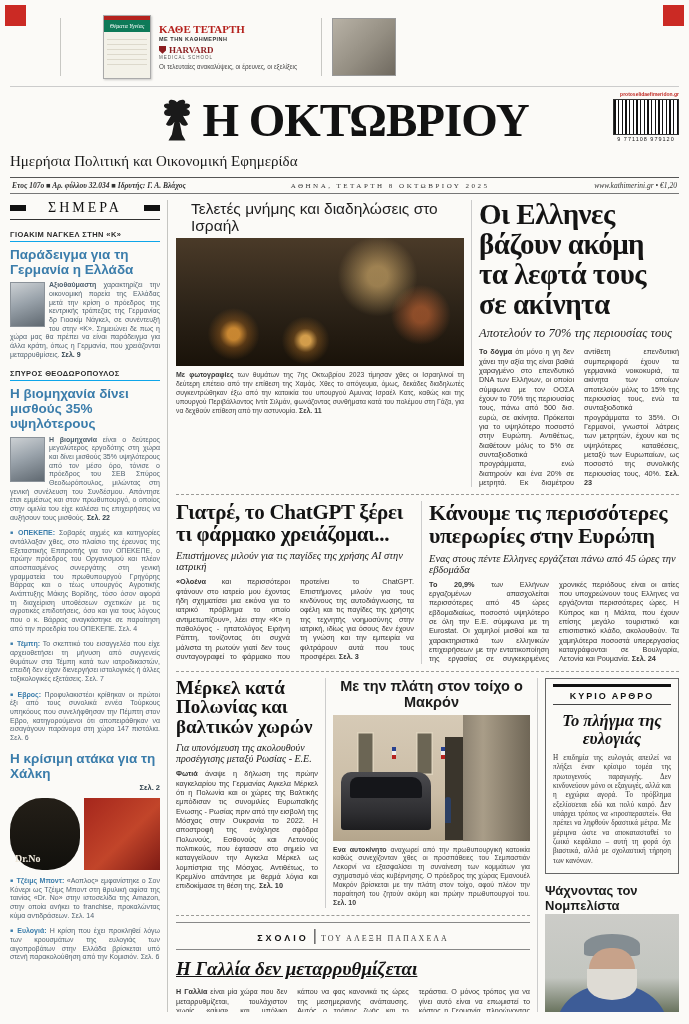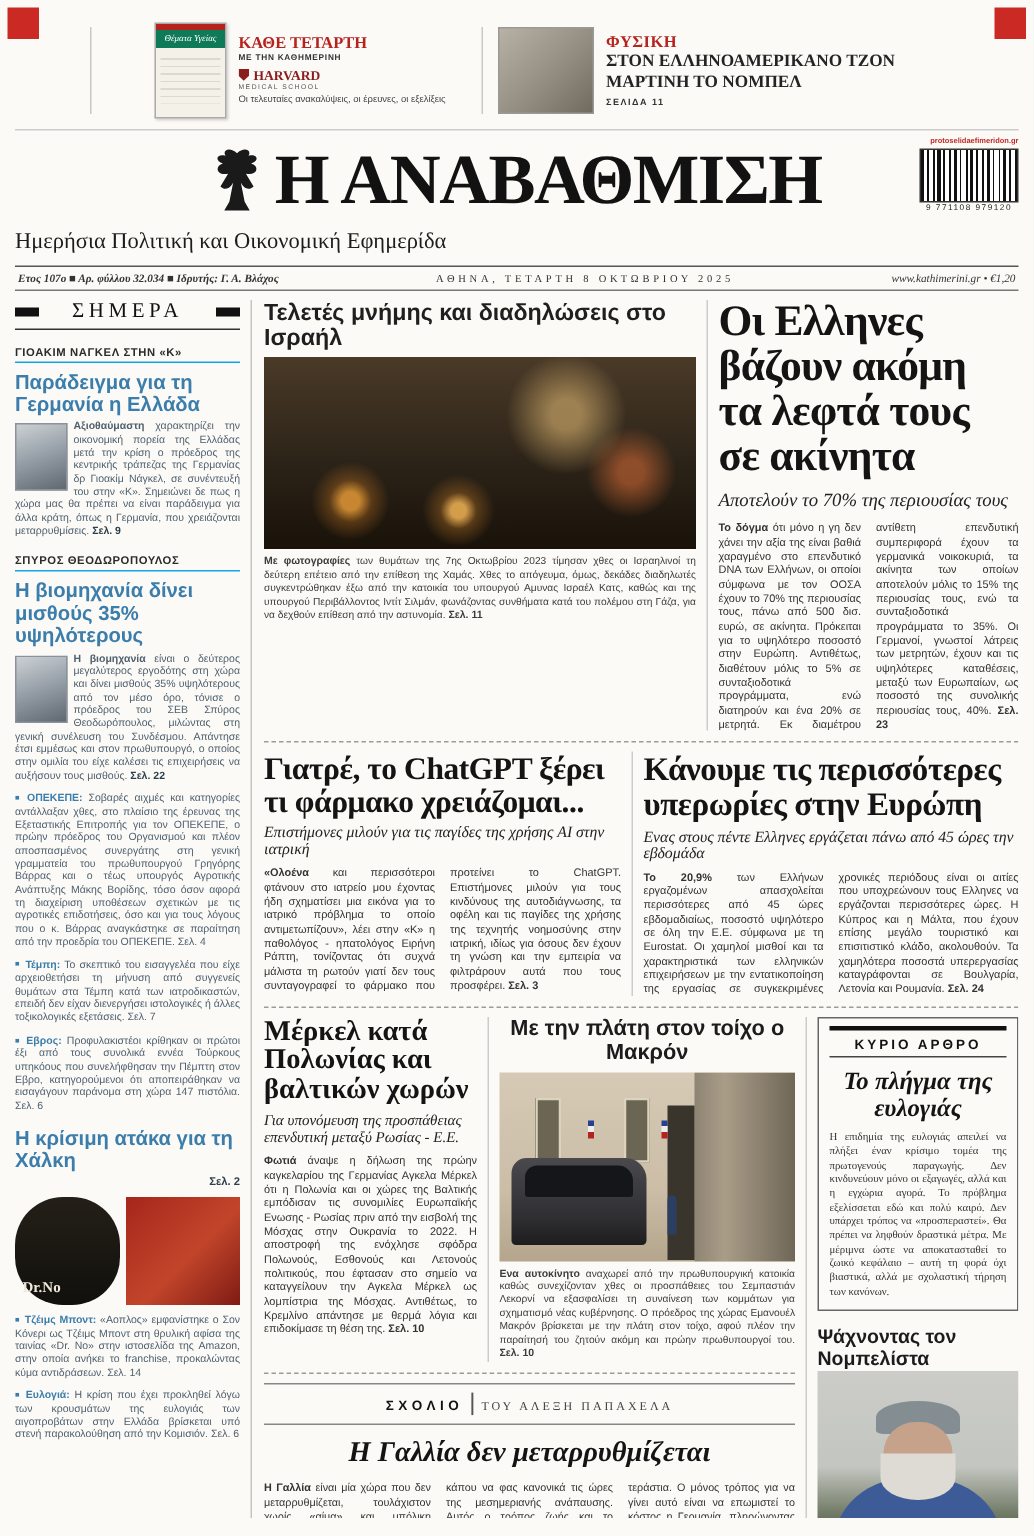--- a/index.html
+++ b/index.html
@@ -82,21 +82,21 @@
   .row{display:flex;}
   .caption{font-size:6.8px;line-height:1.3;color:#3c3c3c;text-align:justify;margin:4px 0 0 0;}
   .caption b{font-size:7px;}
   .two-col{column-count:2;column-gap:10px;}
   .three-col{column-count:3;column-gap:10px;}
   .body-text{font-size:7.3px;line-height:1.28;color:#333;text-align:justify;}
   .body-text .pg{font-weight:bold;}
 
   
   .israel{width:288px;flex:none;}
-  .israel h2{font-size:15.5px;font-weight:700;color:#1f1f1f;margin:0 0 4px 0;line-height:1.1;}
+  .israel h2{font-size:15.5px;font-weight:400;color:#1f1f1f;margin:0 0 4px 15px;line-height:1.1;}
   .israel-photo{height:128px;background:
       radial-gradient(circle at 20% 75%, rgba(255,170,60,.75) 0 6px, rgba(255,150,40,.25) 14px, transparent 26px),
       radial-gradient(circle at 45% 80%, rgba(255,190,90,.8) 0 5px, rgba(255,160,50,.25) 12px, transparent 24px),
       radial-gradient(circle at 70% 30%, rgba(255,210,130,.5) 0 10px, transparent 40px),
       radial-gradient(circle at 85% 60%, rgba(240,120,60,.5) 0 8px, transparent 30px),
       linear-gradient(180deg,#4a3a28 0%,#2c2318 55%,#191209 100%);}
   .lead-art{flex:1;}
   .lead-art h1{font-family:"Liberation Serif",serif;font-size:29px;font-weight:600;letter-spacing:-.5px;line-height:1.03;color:#141414;margin:0;}
   .subhead{font-family:"Liberation Serif",serif;font-style:italic;font-size:12.5px;color:#222;margin:7px 0 6px 0;}
 
@@ -132,21 +132,21 @@
   .editorial{border:1px solid #666;padding:5px 7px 7px 7px;}
   .edit-label{font-size:9px;font-weight:bold;letter-spacing:2px;color:#111;text-align:center;border-top:3px solid #111;border-bottom:1px solid #444;padding:4px 0 3px 0;}
   .edit-title{font-family:"Liberation Serif",serif;font-style:italic;font-size:16.5px;font-weight:600;text-align:center;color:#141414;margin:7px 0 6px 0;line-height:1.1;}
   .edit-body{font-size:7.2px;line-height:1.3;color:#333;text-align:justify;font-family:"Liberation Serif",serif;}
 
   
   .scholio-head{border-top:1px solid #888;border-bottom:1px solid #888;text-align:center;padding:4px 0;margin-top:2px;}
   .scholio-label{font-size:9px;font-weight:bold;letter-spacing:3px;color:#111;}
   .scholio-sep{margin:0 4px;color:#555;}
   .scholio-byline{font-family:"Liberation Serif",serif;font-size:8px;letter-spacing:2px;color:#444;}
-  .scholio-title{font-family:"Liberation Serif",serif;font-style:italic;font-size:19px;font-weight:600;text-align:center;color:#141414;margin:8px 0 7px 0;}
+  .scholio-title{font-family:"Liberation Serif",serif;font-style:italic;font-size:19px;font-weight:600;color:#141414;margin:8px 0 7px 0;text-decoration:underline;}
   .scholio-body{font-size:7.2px;}
 
   
   .nobel{margin-top:10px;}
   .nobel h3{font-size:13px;font-weight:bold;color:#1c1c1c;margin:0 0 0 0;line-height:1.15;}
   .nobel-photo{position:relative;height:168px;background:linear-gradient(180deg,#ccccc8 0%,#c3c6c0 38%,#6b7560 58%,#8a8a55 72%,#c0a23e 100%);overflow:hidden;}
   .np-jacket{position:absolute;bottom:0;left:8%;width:84%;height:58%;background:#3d5c97;border-radius:45% 45% 0 0;}
   .np-face{position:absolute;top:20%;left:33%;width:34%;height:27%;background:#c7a28a;border-radius:46%;}
   .np-beard{position:absolute;top:33%;left:31%;width:38%;height:18%;background:#dedbd4;border-radius:0 0 50% 50%;}
   .np-cap{position:absolute;top:12%;left:29%;width:42%;height:13%;background:#848d92;border-radius:50% 50% 10% 10%;}
@@ -174,35 +174,30 @@
             <span class="shield"></span>
             <span>HARVARD</span>
           </div>
         <div class="pm-harv-sub">MEDICAL SCHOOL</div>
         <div class="pm-tag">Οι τελευταίες ανακαλύψεις, οι έρευνες, οι εξελίξεις</div>
       </div>
     </div>
     <div class="vrule"></div>
     <div class="promo-right">
       <div class="photo-thumb"></div>
-      <div>
-        <div class="promo-kicker red">ΦΥΣΙΚΗ</div>
-        <div class="promo-title">ΣΤΟΝ ΕΛΛΗΝΟΑΜΕΡΙΚΑΝΟ ΤΖΟΝ ΜΑΡΤΙΝΗ ΤΟ ΝΟΜΠΕΛ</div>
-        <div class="promo-page">ΣΕΛΙΔΑ 11</div>
-      </div>
     </div>
   </header>
   <div class="topbar-rule"></div>
 
   <div class="masthead">
     <div class="mast-title-row">
       <svg class="eagle" viewBox="0 0 40 52" width="34" height="46" xmlns="http://www.w3.org/2000/svg">
           <path d="M20 5 C15 0 8 2 11 7 C4 5 2 11 9 13 C2 15 4 23 13 21 L7 31 C11 35 15 32 17 28 L14 43 L10 50 L30 50 L26 43 L23 28 C25 32 29 35 33 31 L27 21 C36 23 38 15 31 13 C38 11 36 5 29 7 C32 2 25 0 20 5 Z" fill="#1a1a1a"></path>
         </svg>
-      <h1 class="mast-title">Η ΑΝΑΒΑΘΜΙΣΗ</h1>
+      <h1 class="mast-title">Η ΟΚΤΩΒΡΙΟΥ</h1>
       <div class="barcode-box">
         <div class="barcode-url">protoselidaefimeridon.gr</div>
         <div class="barcode"></div>
         <div class="barcode-digits">9 771108 979120</div>
       </div>
     </div>
     <div class="mast-sub">Ημερήσια Πολιτική και Οικονομική Εφημερίδα</div>
     <div class="dateline">
       <span class="dl-left">Ετος 107ο ■ Αρ. φύλλου 32.034 ■ Ιδρυτής: Γ. Α. Βλάχος</span>
       <span class="dl-center">ΑΘΗΝΑ, ΤΕΤΑΡΤΗ 8 ΟΚΤΩΒΡΙΟΥ 2025</span>
@@ -325,21 +320,21 @@
         </section>
       </div>
 
       <div class="dashed"></div>
 
       <div class="row">
         <div class="left3">
           <div class="row3inner">
             <section class="merkel">
               <h2>Μέρκελ κατά Πολωνίας και βαλτικών χωρών</h2>
-              <div class="art-sub">Για υπονόμευση της προσπάθειας επενδυτική μεταξύ Ρωσίας - Ε.Ε.</div>
+              <div class="art-sub">Για υπονόμευση της ακολουθούν προσέγγισης μεταξύ Ρωσίας - Ε.Ε.</div>
               <div class="body-text">
                 <b>Φωτιά</b>
                 <span>άναψε η δήλωση της πρώην καγκελαρίου της Γερμανίας Αγκελα Μέρκελ ότι η Πολωνία και οι χώρες της Βαλτικής εμπόδισαν τις συνομιλίες Ευρωπαϊκής Ενωσης - Ρωσίας πριν από την εισβολή της Μόσχας στην Ουκρανία το 2022. Η αποστροφή της ενόχλησε σφόδρα Πολωνούς, Εσθονούς και Λετονούς πολιτικούς, που έφτασαν στο σημείο να καταγγείλουν την Αγκελα Μέρκελ ως λομπίστρια της Μόσχας. Αντιθέτως, το Κρεμλίνο απάντησε με θερμά λόγια και επιδοκίμασε τη θέση της.</span>
                 <span class="pg">Σελ. 10</span>
               </div>
             </section>
             <div class="vsep"></div>
             <section class="macron">
               <h3>Με την πλάτη στον τοίχο ο Μακρόν</h3>
               <div class="macron-photo">

